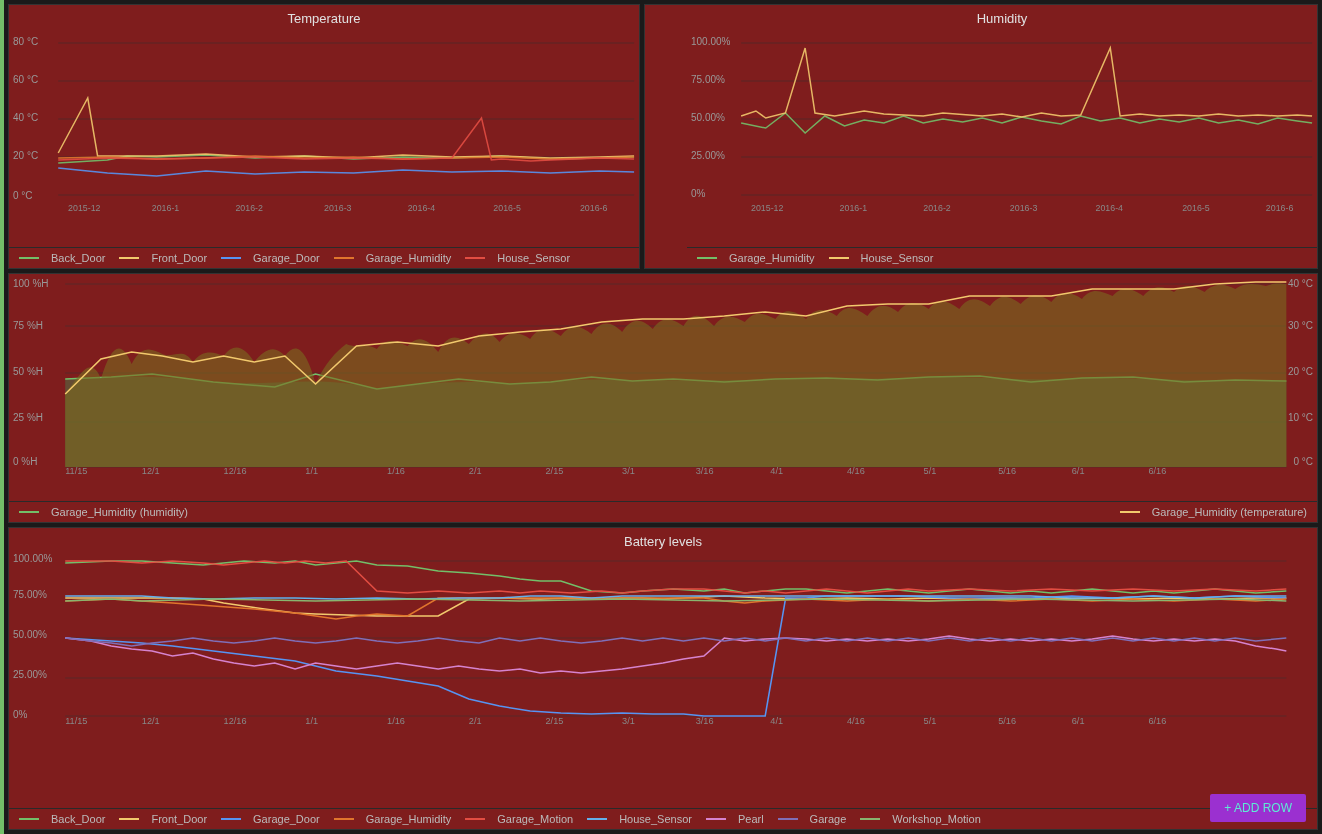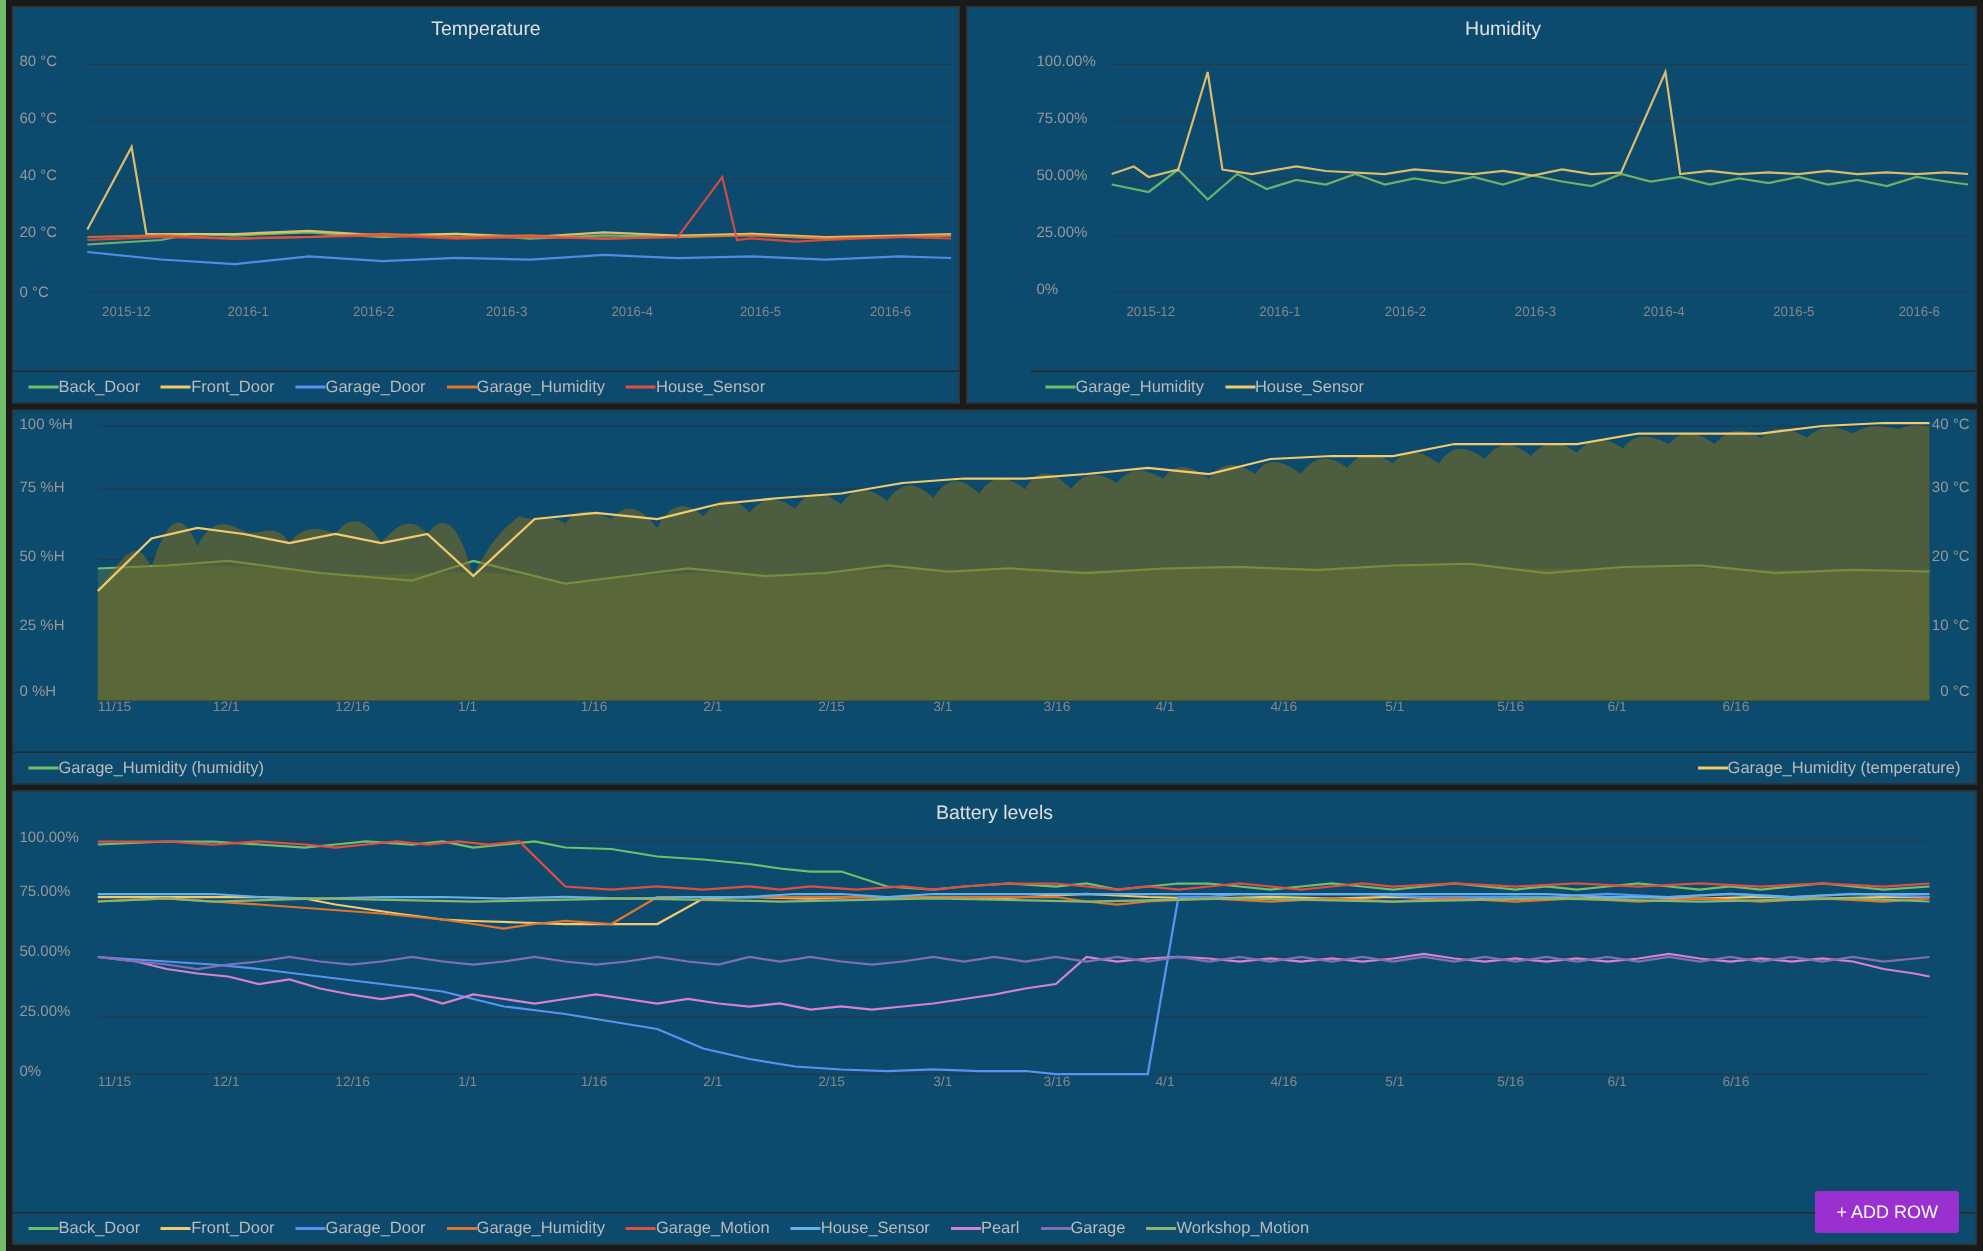--- a/index.html
+++ b/index.html
@@ -21,21 +21,21 @@
       gap: 4px;
       position: relative;
     }
     .row1 {
       display: flex;
       flex-direction: row;
       gap: 4px;
       flex: 0 0 265px;
     }
     .panel {
-      background: #0c4a6e;
+      background: #7f1d1d;
       border: 1px solid #333;
       position: relative;
       display: flex;
       flex-direction: column;
     }
     .panel-title {
       text-align: center;
       color: #e0e0e0;
       font-size: 13px;
       padding: 6px 0 2px 0;
@@ -52,40 +52,40 @@
       display: flex;
       flex-wrap: wrap;
       align-items: center;
       padding: 4px 10px;
       gap: 6px 14px;
       border-top: 1px solid #2a2a2a;
     }
     .legend-item {
       display: flex;
       align-items: center;
-      gap: 0;
+      gap: 12px;
       font-size: 11px;
       color: #bbb;
     }
     .legend-line {
       width: 20px;
       height: 2px;
       display: inline-block;
     }
     .y-axis-label {
       position: absolute;
       color: #999;
       font-size: 10px;
     }
     .add-row-btn {
       position: absolute;
       bottom: 12px;
       right: 16px;
       background: #9b30d0;
-      color: #ffffff;
+      color: #5eead4;
       border: none;
       padding: 7px 14px;
       font-size: 12px;
       cursor: pointer;
       border-radius: 2px;
     }
     .green-bar {
       position: absolute;
       left: 0;
       top: 0;

